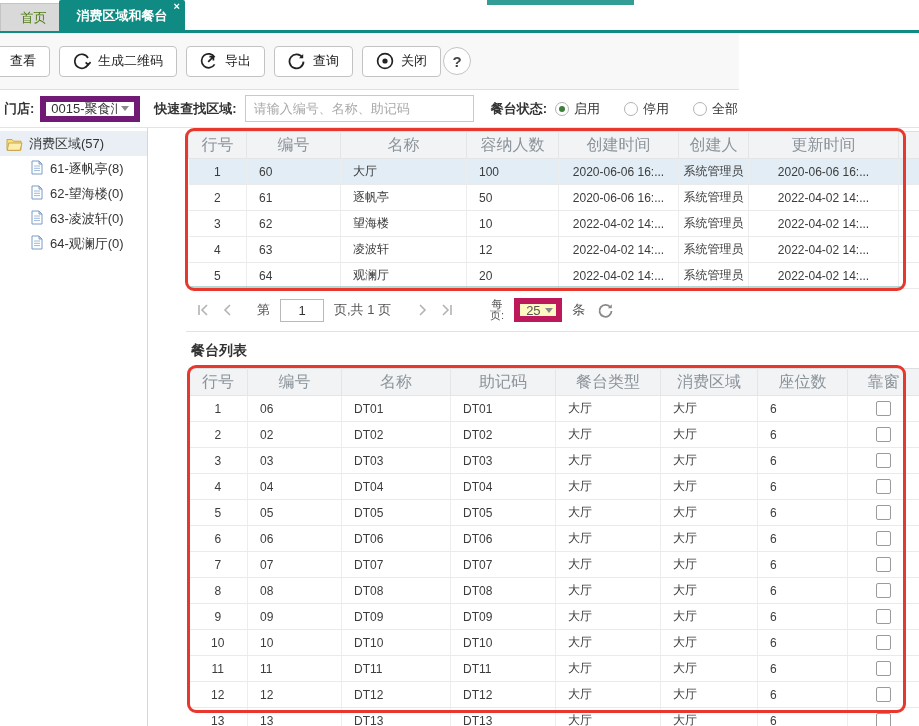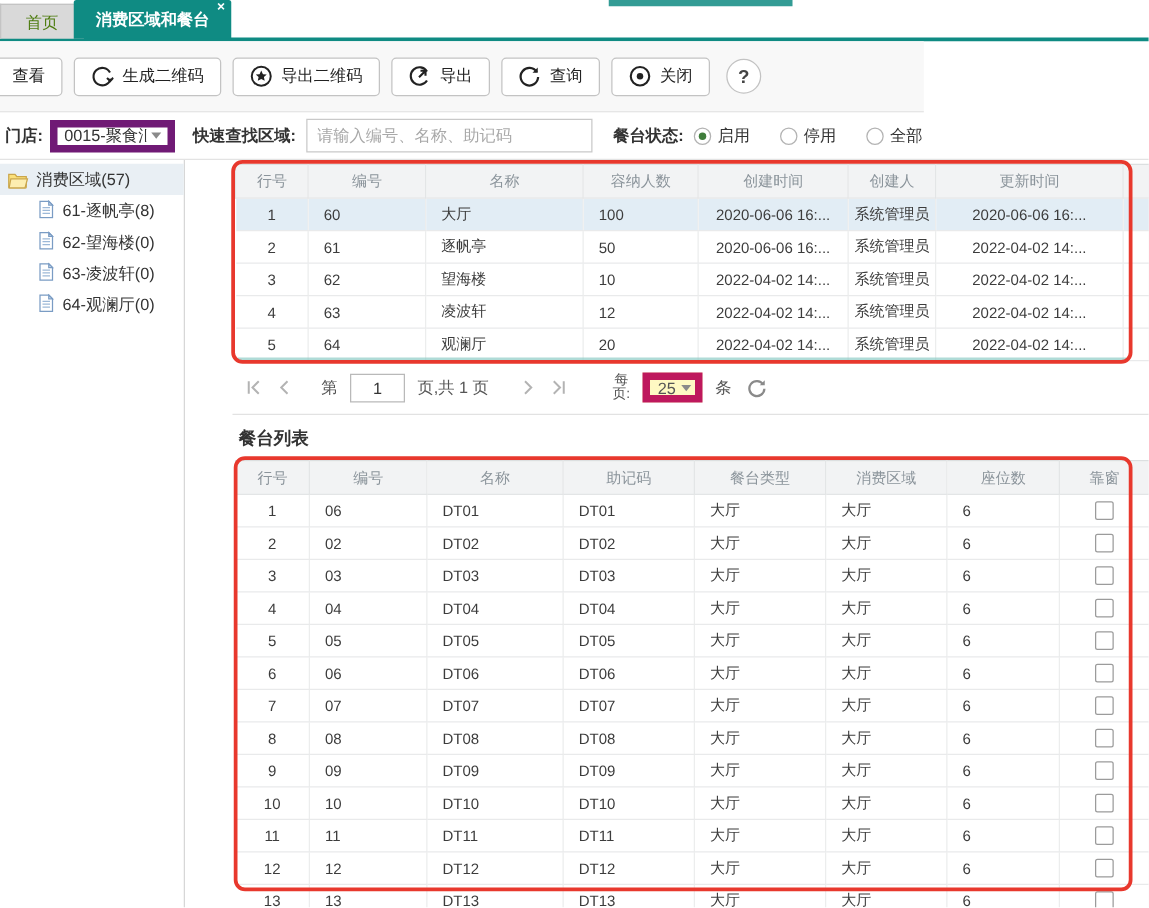--- a/index.html
+++ b/index.html
@@ -13,21 +13,21 @@
   .tab { position:absolute; top:3px; height:28px; display:flex; align-items:center; justify-content:center;
          font-size:13px; cursor:pointer; }
   .tab.inactive { left:0; width:67px; background:#d9d9d9; border:1px solid #c4c4c4; border-bottom:none; color:#4d7c0f; }
   .tab.active { left:59px; width:126px; top:0; height:31px; background:#0f8b83; color:#fff; font-weight:bold;
                 border-radius:2px 2px 0 0; }
   .tab .close { position:absolute; top:1px; right:5px; font-size:11px; font-weight:bold; color:#fff; line-height:11px; }
   .top-accent { position:absolute; left:487px; top:0; width:147px; height:5px; background:#0f8b83; opacity:.85; }
 
   
   .toolbar { position:absolute; left:0; top:33px; width:739px; height:57px; background:#f8f8f8;
-             border-bottom:1px solid #e0e0e0; display:flex; align-items:center; gap:13px; padding-left:0; }
+             border-bottom:1px solid #e0e0e0; display:flex; align-items:center; gap:2px; padding-left:0; }
   .tbtn { height:31px; background:#fff; border:1px solid #c3c3c3; border-radius:4px; display:flex;
           align-items:center; gap:7px; padding:0 13px; font-size:13px; color:#222; cursor:pointer; }
   .tbtn:first-child { margin-left:-4px; }
   .tbtn svg { display:block; }
   .help-btn { width:28px; height:28px; border-radius:50%; border:1px solid #c3c3c3; background:#fff;
               color:#444; font-weight:bold; font-size:15px; display:flex; align-items:center; justify-content:center; cursor:pointer; }
 
   
   .filterbar { position:absolute; left:0; top:90px; width:919px; height:38px; background:#fff;
                border-bottom:1px solid #e3e3e3; display:flex; align-items:center; font-size:13px; }
@@ -48,21 +48,21 @@
   
   .tree { position:absolute; left:0; top:128px; width:148px; height:598px; background:#fff;
           border-right:1px solid #d7d7d7; padding-top:3px; font-size:13px; }
   .tree-row { height:25px; display:flex; align-items:center; gap:6px; padding-left:6px; cursor:pointer; white-space:nowrap; }
   .tree-row.root { background:#e9eff4; }
   .tree-row.child { padding-left:30px; }
   .tree-row svg { flex:none; }
 
   
   .grid { position:absolute; left:188px; width:731px; border-collapse:collapse; table-layout:fixed; background:#fff; }
-  .grid th { height:27px; background:#f2f3f4; color:#8b949b; font-weight:normal; font-size:12px;
+  .grid th { height:27px; background:#f2f3f4; color:#8b949b; font-weight:normal; font-size:16px;
              border:1px solid #e3e5e6; border-top:1px solid #dcdfe0; text-align:center; overflow:hidden; white-space:nowrap; }
   .grid td { height:26px; border-bottom:1px solid #e9eaeb; border-right:1px solid #eceded; color:#3c3c3c;
              font-size:12px; padding:0 12px; overflow:hidden; white-space:nowrap; background:transparent; }
   .grid td.center { text-align:center; padding:0 2px; }
   .grid tr.selected td { background:#e2edf5; }
   .grid tr { cursor:pointer; }
   .cbx { display:inline-block; width:15px; height:15px; border:1px solid #9b9b9b; border-radius:2px; background:#fff;
          vertical-align:middle; cursor:pointer; }
   .teal-line { position:absolute; left:190px; top:286px; width:712px; height:2px; background:#8fccc6; opacity:.7; }
 
@@ -115,29 +115,20 @@
           <span>查看</span>
         </button>
         <button class="tbtn">
           <span>
             <svg width="18" height="18" viewBox="0 0 18 18">
               <path d="M15 6 A7 7 0 1 0 15.6 11" stroke="#222" stroke-width="1.7" fill="none"></path>
               <path d="M12.6 10.4 l2.6 2.4 2.4-2.6" stroke="#222" stroke-width="1.7" fill="none"></path>
             </svg>
           </span>
           <span>生成二维码</span>
-        </button>
-        <button class="tbtn">
-          <span>
-            <svg width="18" height="18" viewBox="0 0 18 18">
-              <circle cx="9" cy="9" r="7.6" stroke="#222" stroke-width="1.6" fill="none"></circle>
-              <path d="M9 4.4 l1.35 2.9 3.05.33 -2.27 2.06 .63 3 -2.76-1.55 -2.76 1.55 .63-3 -2.27-2.06 3.05-.33 Z" fill="#222"></path>
-            </svg>
-          </span>
-          <span>导出二维码</span>
         </button>
         <button class="tbtn">
           <span>
             <svg width="18" height="18" viewBox="0 0 18 18">
               <path d="M14.6 12.4 A7 7 0 1 1 14.6 5.2" stroke="#222" stroke-width="1.7" fill="none"></path>
               <path d="M8.2 9.8 L13.4 4.6 M13.4 4.6 h-4 M13.4 4.6 v4" stroke="#222" stroke-width="1.7" fill="none"></path>
             </svg>
           </span>
           <span>导出</span>
         </button>

